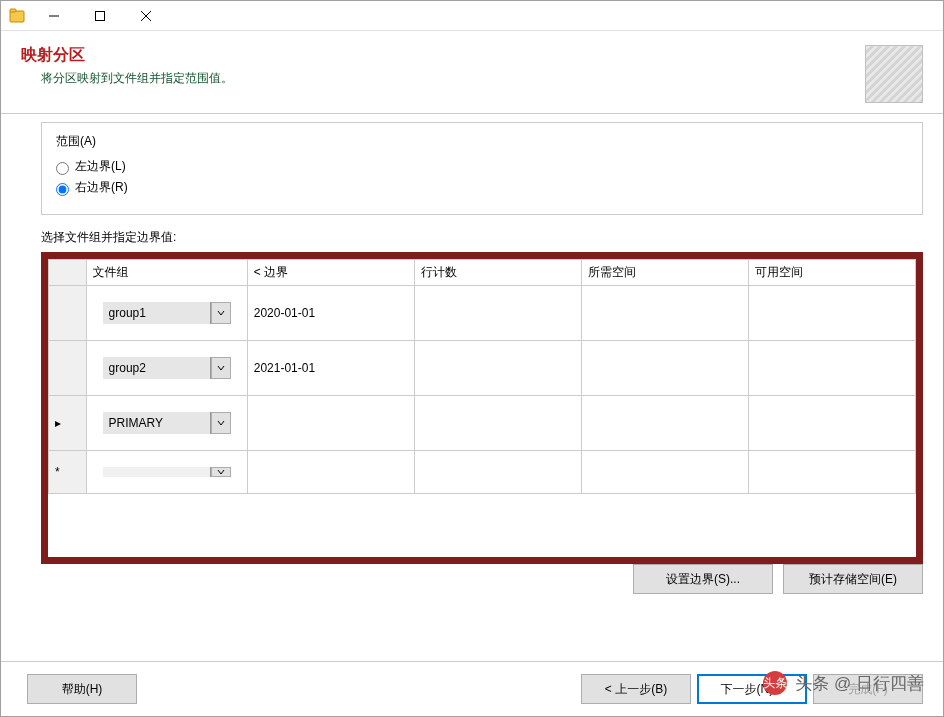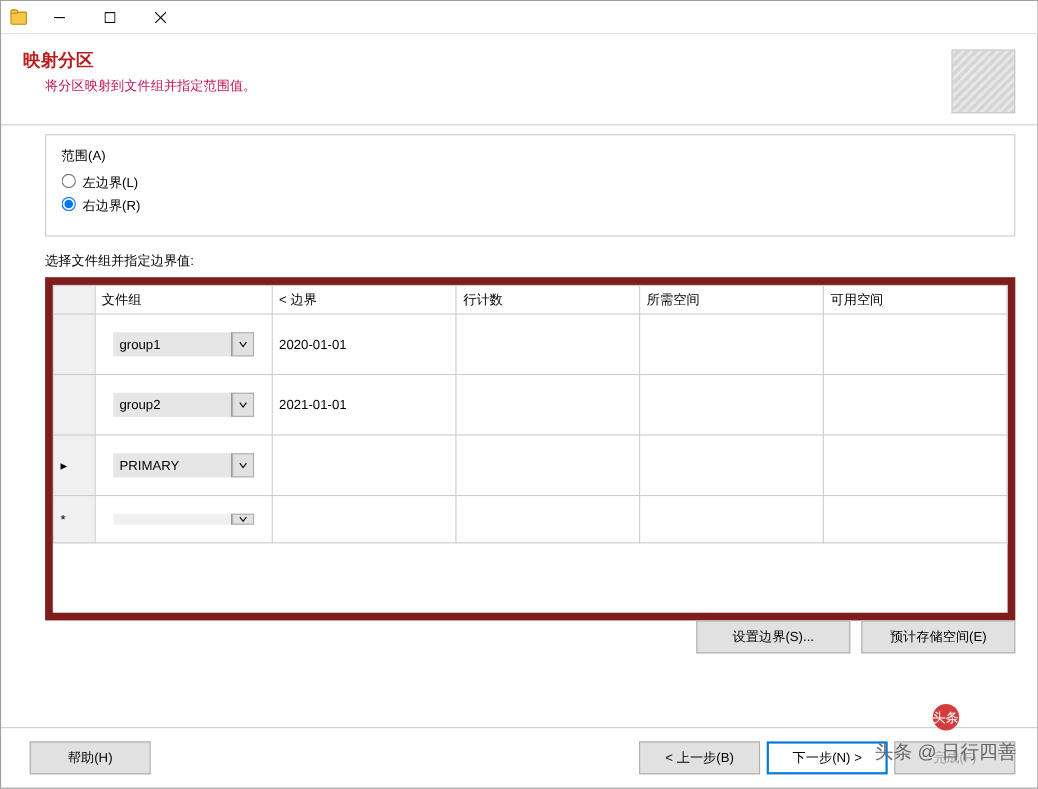--- a/index.html
+++ b/index.html
@@ -58,21 +58,21 @@
 }
 .header-text { flex: 1; }
 .header-title {
   font-size: 16px;
   font-weight: bold;
   color: #b91c1c;
   margin-bottom: 4px;
 }
 .header-sub {
   font-size: 12px;
-  color: #be185d;
+  color: #14532d;
   margin-left: 20px;
 }
 .header-image {
   width: 58px;
   height: 58px;
   background: linear-gradient(135deg, #e8e8e8 25%, #d4d4d4 25%, #d4d4d4 50%, #e8e8e8 50%, #e8e8e8 75%, #d4d4d4 75%);
   background-size: 8px 8px;
   border: 1px solid #c0c0c0;
 }
 .content {
@@ -85,21 +85,21 @@
   border: 1px solid #ccc;
   padding: 10px 14px 14px 14px;
   margin-bottom: 14px;
 }
 .fieldset-legend {
   font-size: 12px;
   margin-bottom: 8px;
 }
 .radio-row {
   display: flex;
-  align-items: flex-start;
+  align-items: flex-end;
   margin: 4px 0;
   cursor: pointer;
 }
 .radio-row input { margin-right: 6px; }
 .grid-label { margin-bottom: 6px; }
 .grid-container {
   border: 7px solid #7f1d1d;
   background: #fff;
   height: 312px;
   overflow: hidden;
@@ -194,21 +194,20 @@
 .watermark {
   position: absolute;
   right: 20px;
   bottom: 22px;
   display: flex;
   align-items: center;
   gap: 8px;
   color: #666;
   font-size: 17px;
   font-weight: 500;
-  flex-direction: column;
 }
 .wm-icon {
   width: 24px; height: 24px; border-radius: 50%;
   background: #d43d3d; color: #fff;
   display: flex; align-items: center; justify-content: center;
   font-size: 12px;
 }
 .container { position: relative; width: 944px; height: 717px; }
 </style>
 </head>

